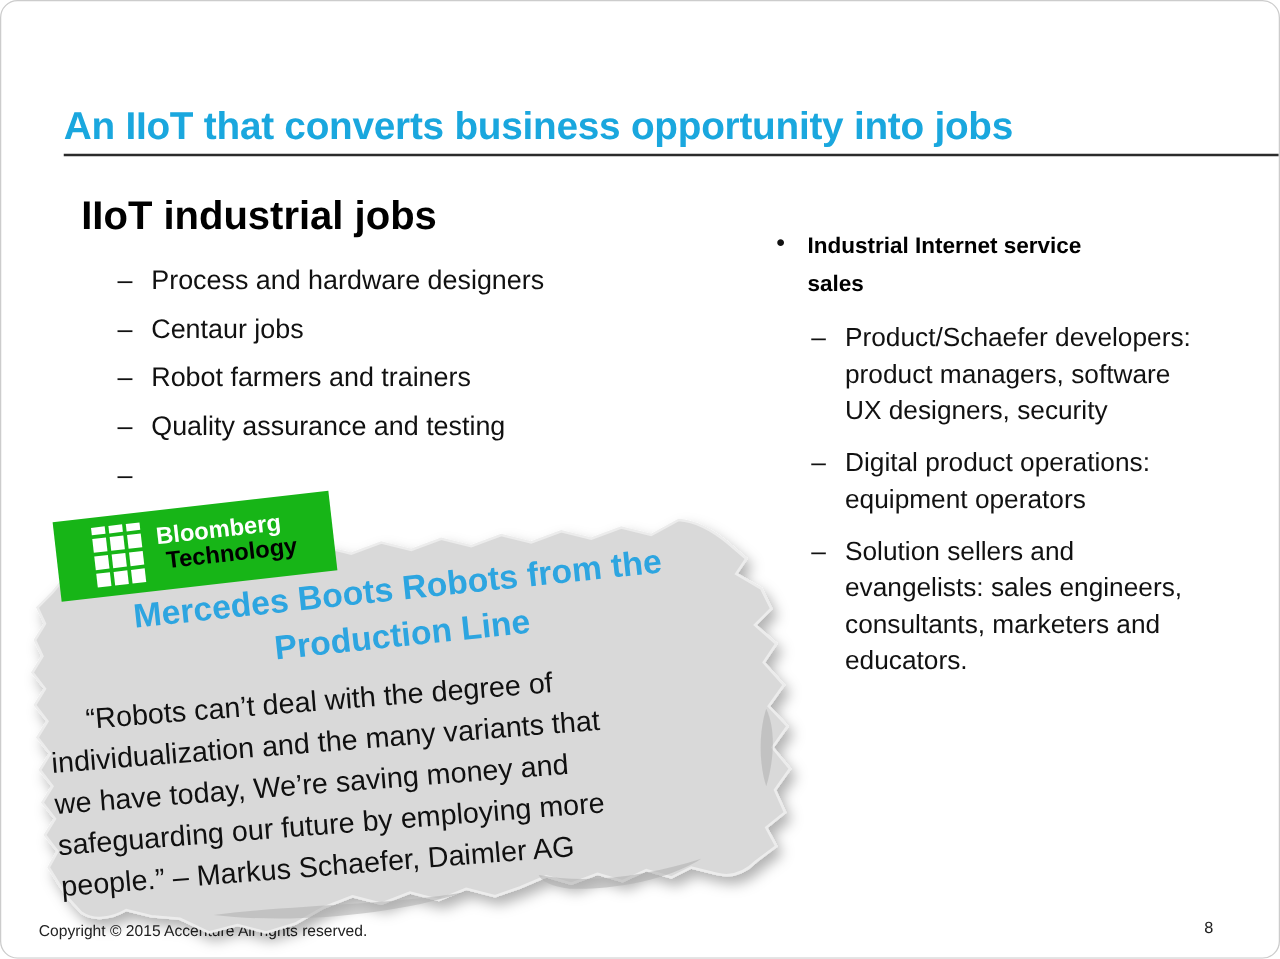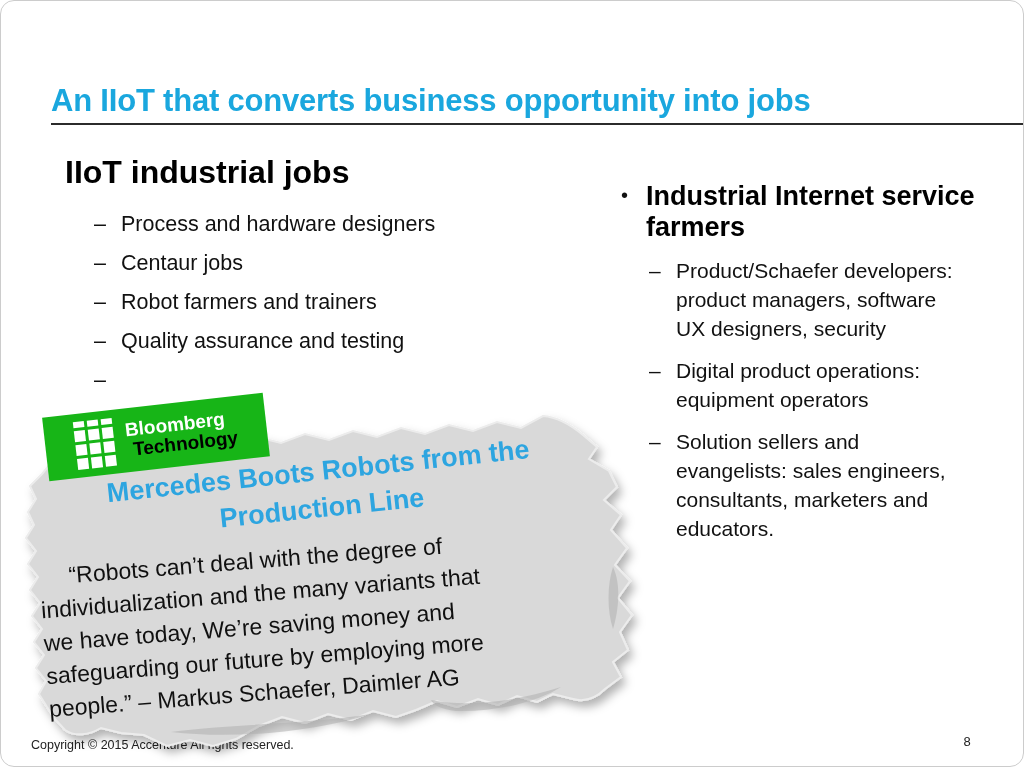--- a/index.html
+++ b/index.html
@@ -20,21 +20,21 @@
   
   .left-col { position:absolute; left:64px; top:153px; width:520px; }
   .left-heading { font-size:32px; font-weight:bold; color:#000; margin-bottom:14px; }
   .left-item { display:flex; align-items:center; height:39px; font-size:21.5px; color:#111; }
   .left-item .dash { flex:none; margin-left:29px; width:27px; }
 
   
   .right-col { position:absolute; left:620px; top:180px; width:398px; }
   .right-heading-row { display:flex; margin-bottom:13px; }
   .right-bullet { flex:none; width:25px; font-size:20px; padding-top:3px; }
-  .right-heading { font-size:27px; font-weight:bold; line-height:31px; color:#000; }
+  .right-heading { font-size:18px; font-weight:bold; line-height:31px; color:#000; }
   .right-item { display:flex; padding-left:28px; margin-bottom:13px; }
   .right-item .dash { flex:none; width:27px; font-size:21px; line-height:29px; }
   .right-item .lines { font-size:21px; line-height:29px; color:#111; }
 
   
   .clip-svg { position:absolute; left:0; top:398px; z-index:1; }
   .paper-main { fill:var(--paper-gray,#d9d9d9); stroke:#ececec; stroke-width:2; }
   .paper-shade { fill:#aeaeae; opacity:0.55; }
 
   .logo {
@@ -94,21 +94,21 @@
     <div class="left-item">
       <span class="dash">–</span>
     </div>
   </div>
 
   <div class="right-col">
     <div class="right-heading-row">
       <span class="right-bullet">•</span>
       <div class="right-heading">
         <div>Industrial Internet service</div>
-        <div>farmers</div>
+        <div>sales</div>
       </div>
     </div>
     <div class="right-item">
       <span class="dash">–</span>
       <div class="lines">
         <div>Product/Schaefer developers:</div>
         <div>product managers, software</div>
         <div>UX designers, security</div>
       </div>
     </div>

